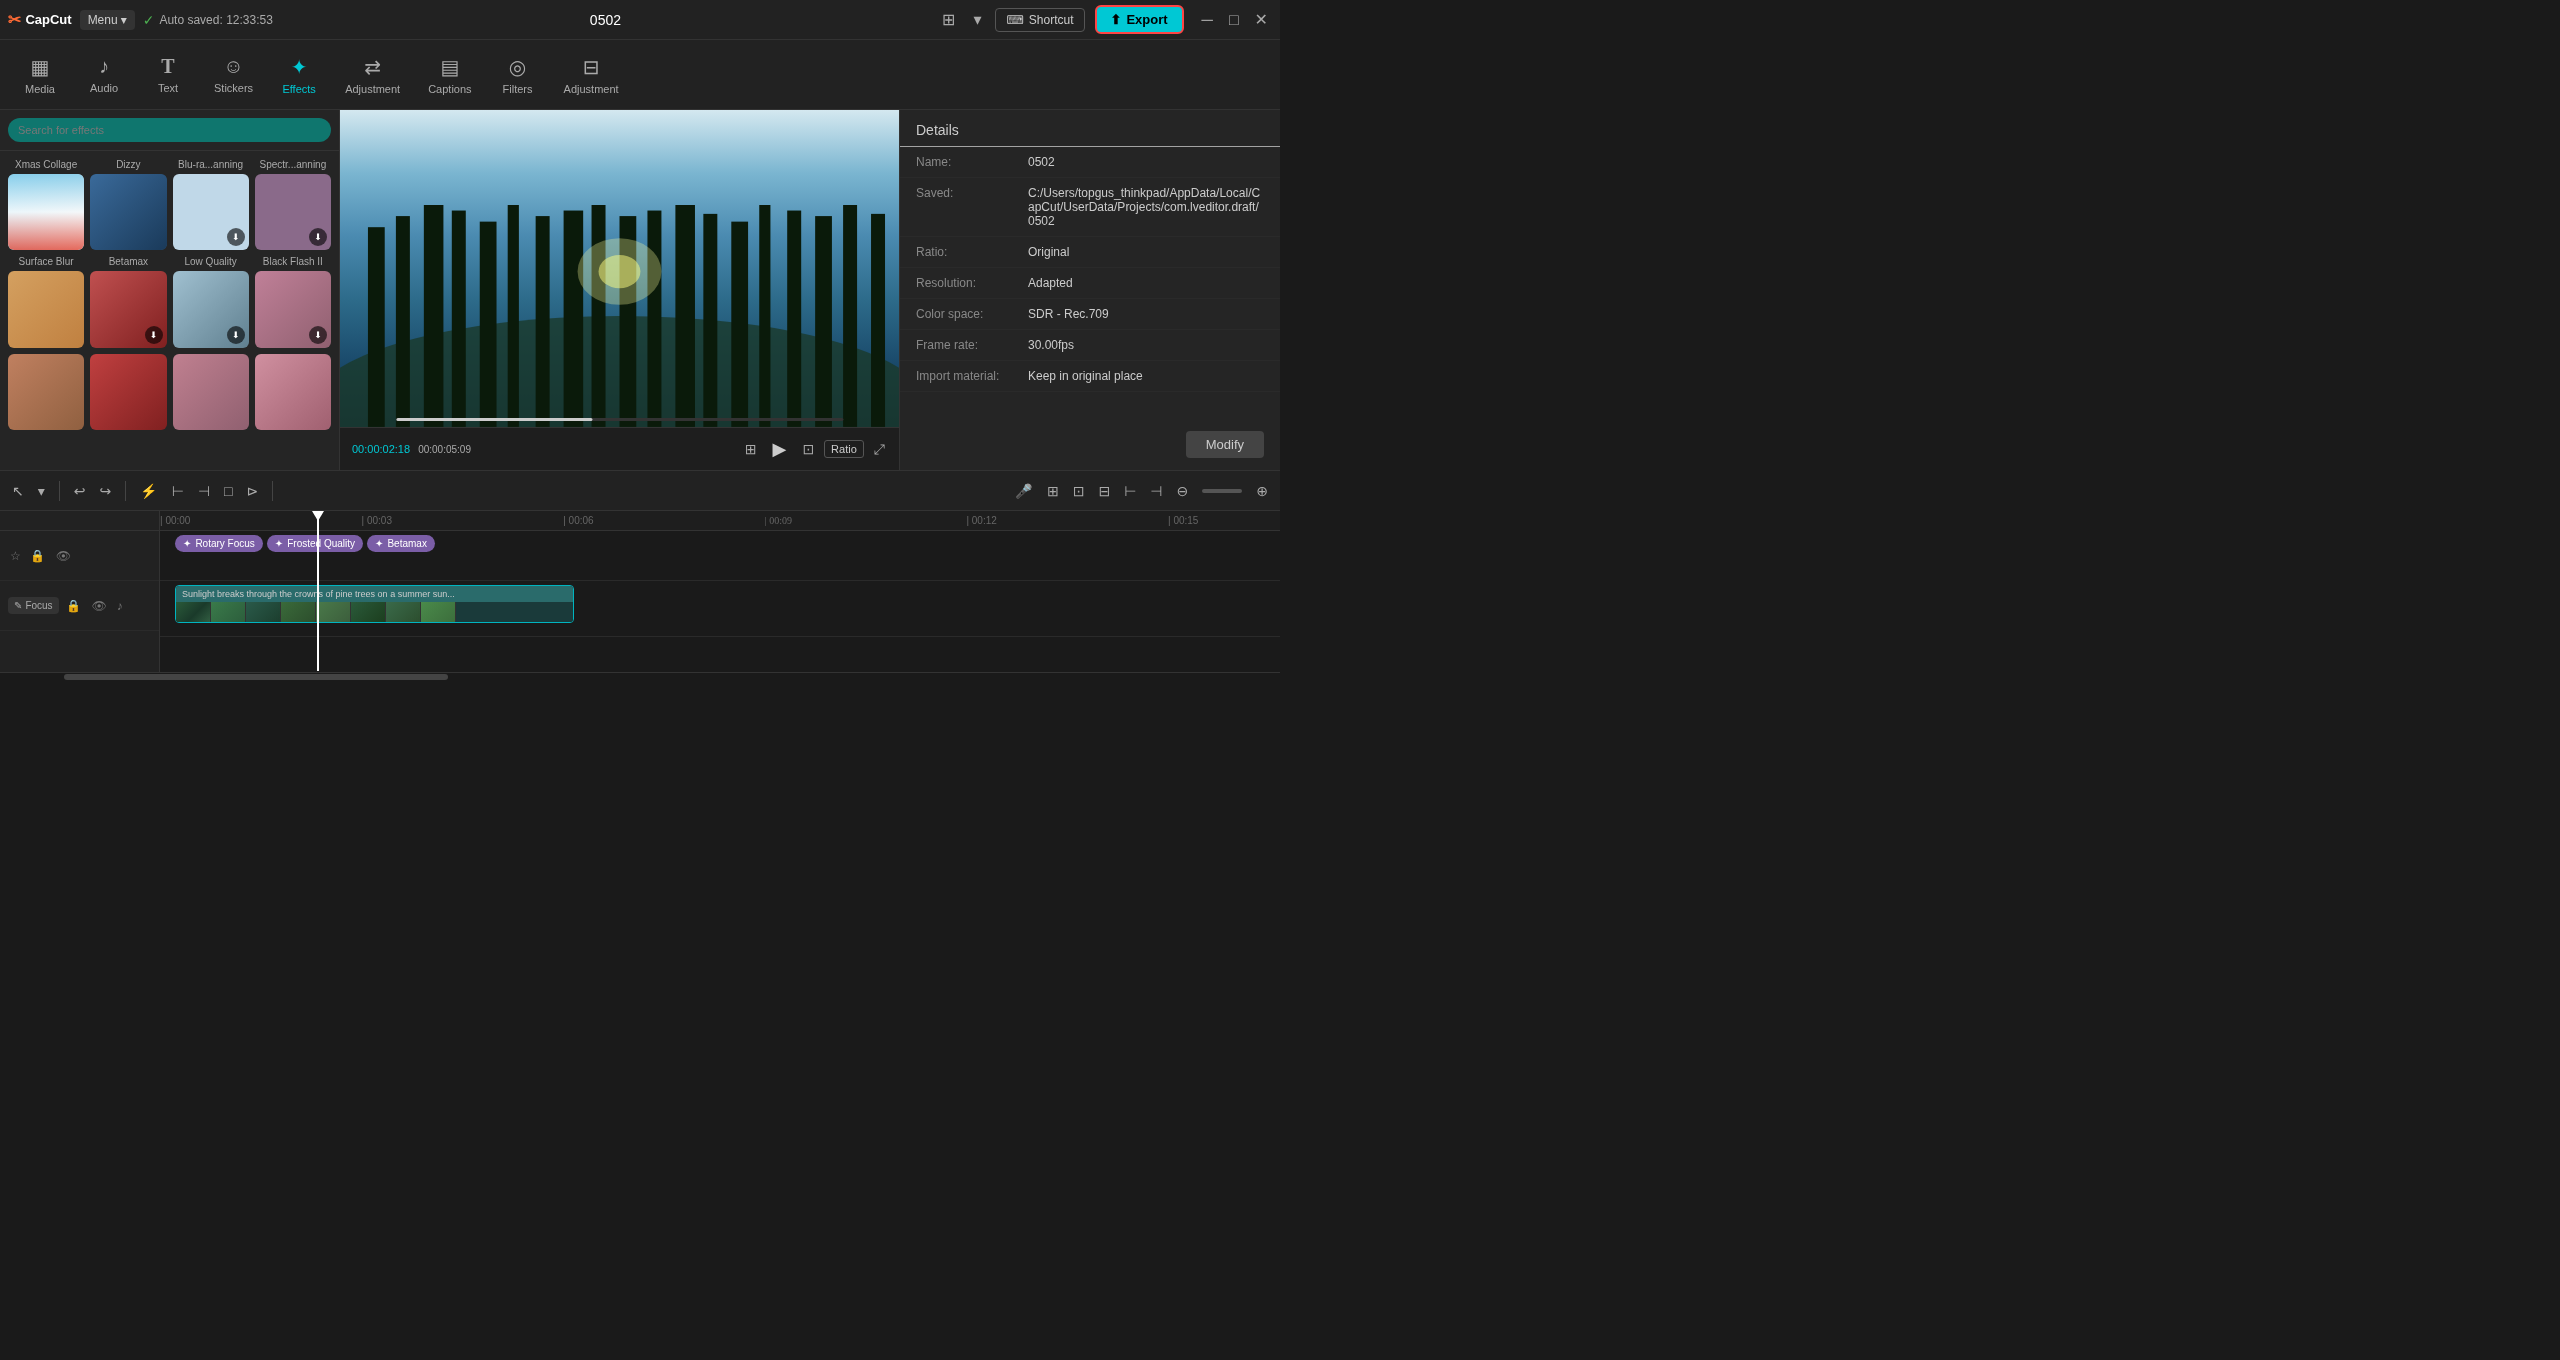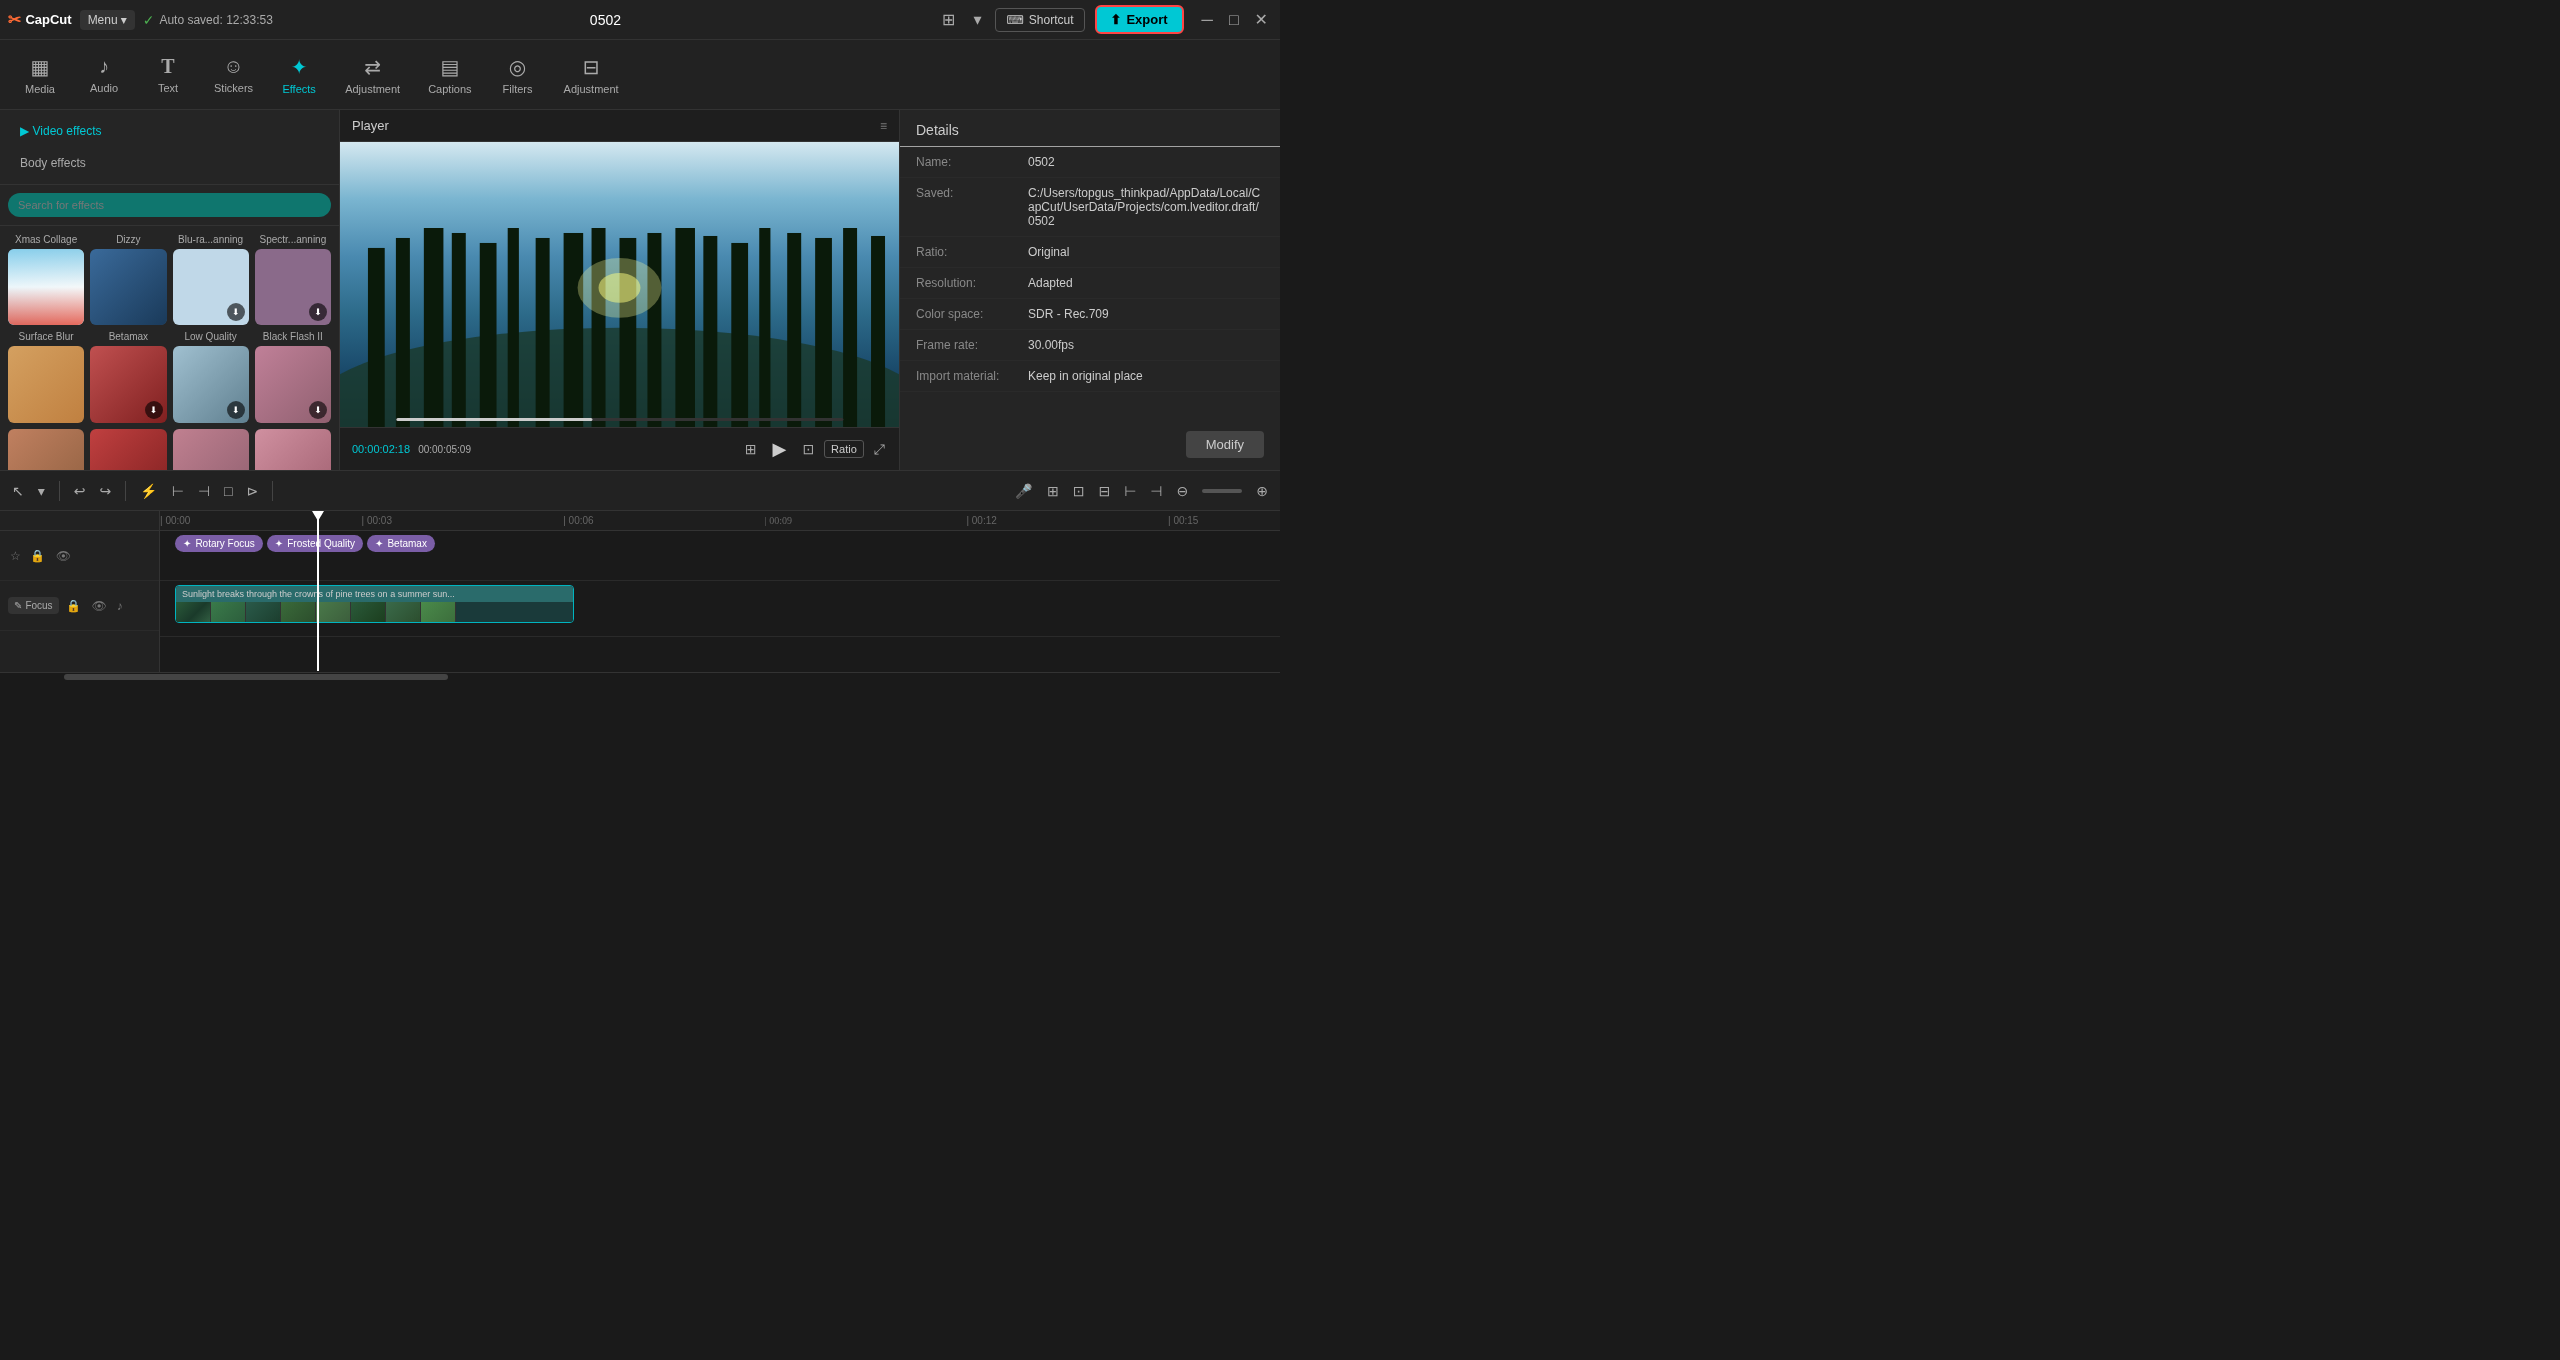--- a/index.html
+++ b/index.html
@@ -615,24 +615,20 @@
   </div>
   <div class="tool-item">
     <span class="tool-icon">⊟</span>
     <span>Adjustment</span>
   </div>
 </div>
 
 <div class="main-content">
 
   <div class="left-panel">
-    <div class="effects-tabs">
-      <div class="effects-tab active">Video effects</div>
-      <div class="effects-tab">Body effects</div>
-    </div>
     <div class="search-bar">
       <input class="search-input" type="text" placeholder="Search for effects" style="">
     </div>
     <div class="effects-grid">
 
       <div class="effect-name-row">
         <div class="effect-name">Xmas Collage</div>
         <div class="effect-name">Dizzy</div>
         <div class="effect-name">Blu-ra...anning</div>
         <div class="effect-name">Spectr...anning</div>
@@ -680,24 +676,20 @@
           
         </div>
         <div class="effect-thumb" style="background:linear-gradient(135deg,#d090a0 0%,#a06070 100%);">
           
         </div>
       </div>
     </div>
   </div>
 
   <div class="player-panel">
-    <div class="player-header">
-      <span class="player-title">Player</span>
-      <span class="player-menu-icon">≡</span>
-    </div>
     <div class="player-video">
       <div class="video-bg">
 
         <svg class="tree-silhouette" viewBox="0 0 400 200" preserveAspectRatio="none" xmlns="http://www.w3.org/2000/svg">
           <defs>
             <linearGradient id="skyGrad" x1="0" y1="0" x2="0" y2="1">
               <stop offset="0%" stop-color="#c8dde8"></stop>
               <stop offset="40%" stop-color="#7aabcb"></stop>
               <stop offset="100%" stop-color="#2a5a7a"></stop>
             </linearGradient>

